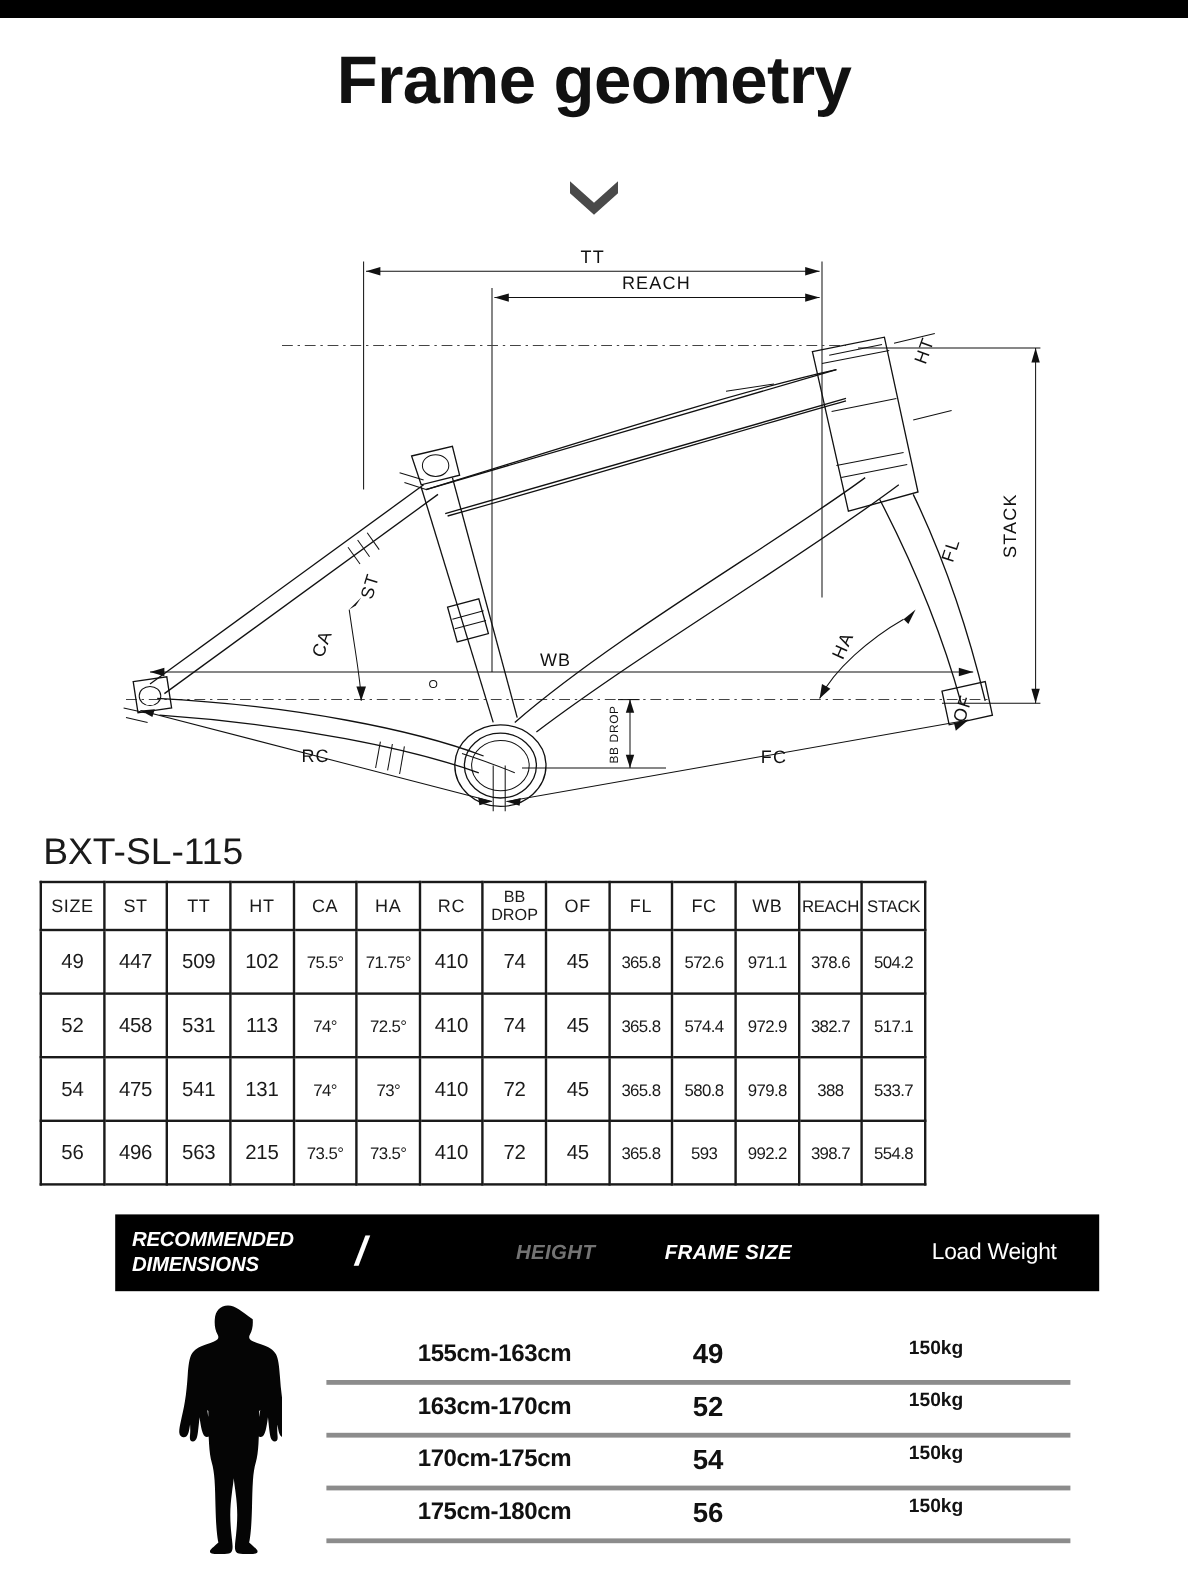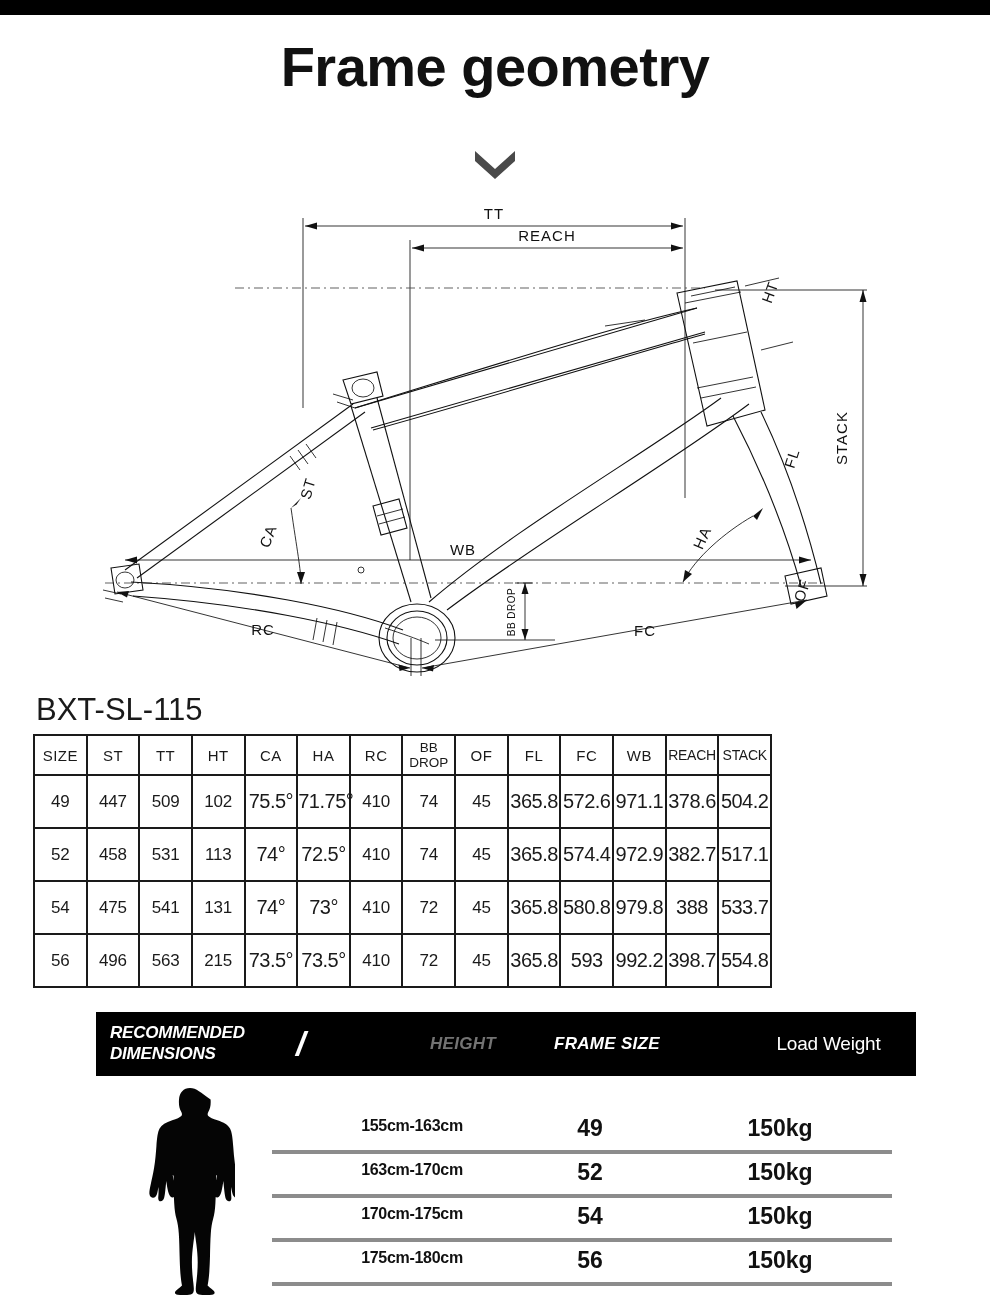--- a/index.html
+++ b/index.html
@@ -89,21 +89,21 @@
     font-size: 15px;
     letter-spacing: 0.5px;
   }
   table.geo td {
     height: 51px;
     font-size: 17px;
     letter-spacing: -0.2px;
   }
   table.geo th.narrow-h { font-size: 13.5px; letter-spacing: 0px; }
   table.geo th.tight { font-size: 14px; letter-spacing: -0.3px; }
-  table.geo td.small { font-size: 20px; letter-spacing: -0.5px; }
+  table.geo td.small { font-size: 14px; letter-spacing: -0.5px; }
 
   
   .rec-block {
     position: absolute;
     left: 96px; top: 1012px;
     width: 668px;
   }
   .rec-header {
     position: relative;
     background: #000000;
@@ -183,40 +183,40 @@
     position: absolute;
     left: -3px; bottom: 0;
     width: 620px; height: 4px;
     background: #8c8c8c;
   }
   .rec-row .rr-height {
     position: absolute;
     left: 42px; top: 7px;
     width: 190px;
     text-align: center;
-    font-size: 16px;
+    font-size: 20px;
     font-weight: bold;
     color: #111111;
     letter-spacing: -0.3px;
   }
   .rec-row .rr-size {
     position: absolute;
     left: 250px; top: 5px;
     width: 130px;
     text-align: center;
     font-size: 23px;
     font-weight: bold;
     color: #111111;
   }
   .rec-row .rr-load {
     position: absolute;
     left: 420px; top: 5px;
     width: 170px;
     text-align: center;
-    font-size: 23px;
+    font-size: 16px;
     font-weight: bold;
     color: #111111;
   }
 
   
   .dl { fill: none; stroke: #111111; stroke-width: 1.1; }
   .dl-thin { fill: none; stroke: #111111; stroke-width: 0.85; }
   .dl-dash { fill: none; stroke: #444444; stroke-width: 0.85; stroke-dasharray: 9 4 2 4; }
   .dtext {
     font-family: "Liberation Sans", sans-serif;

